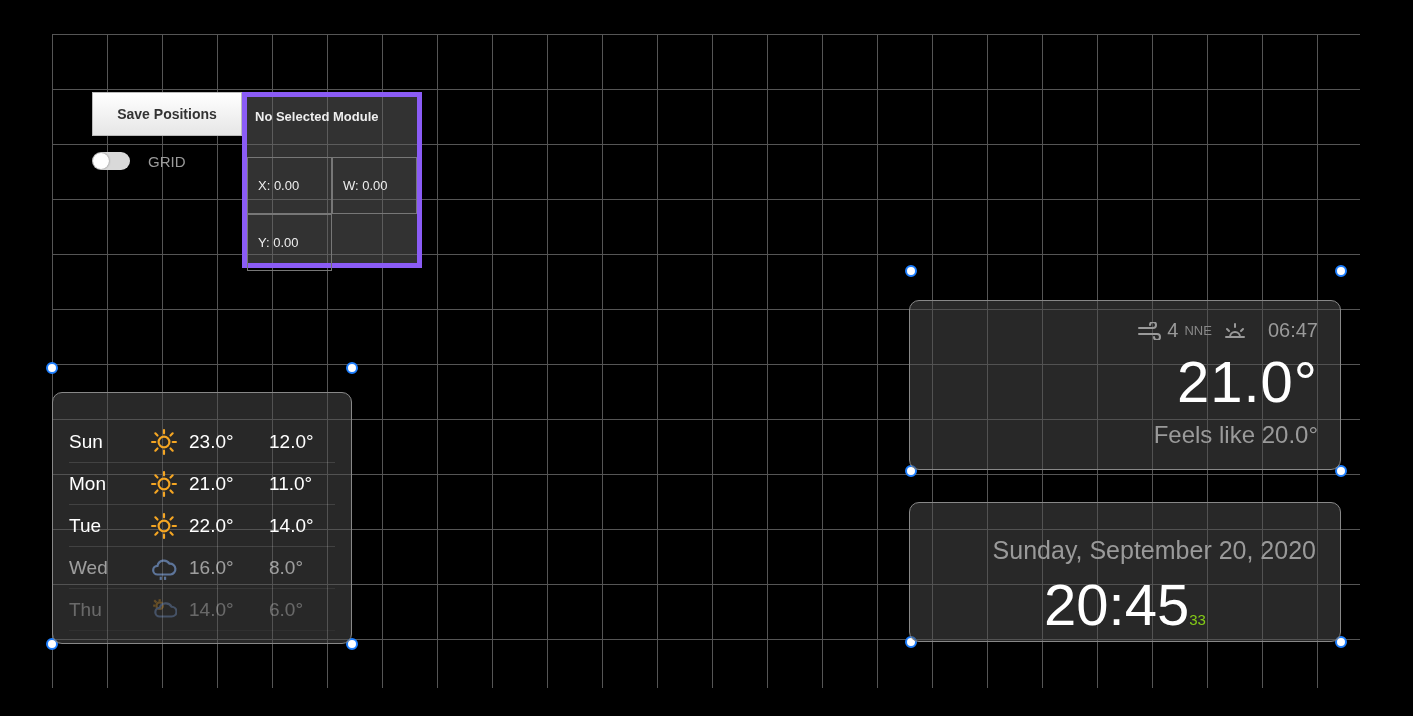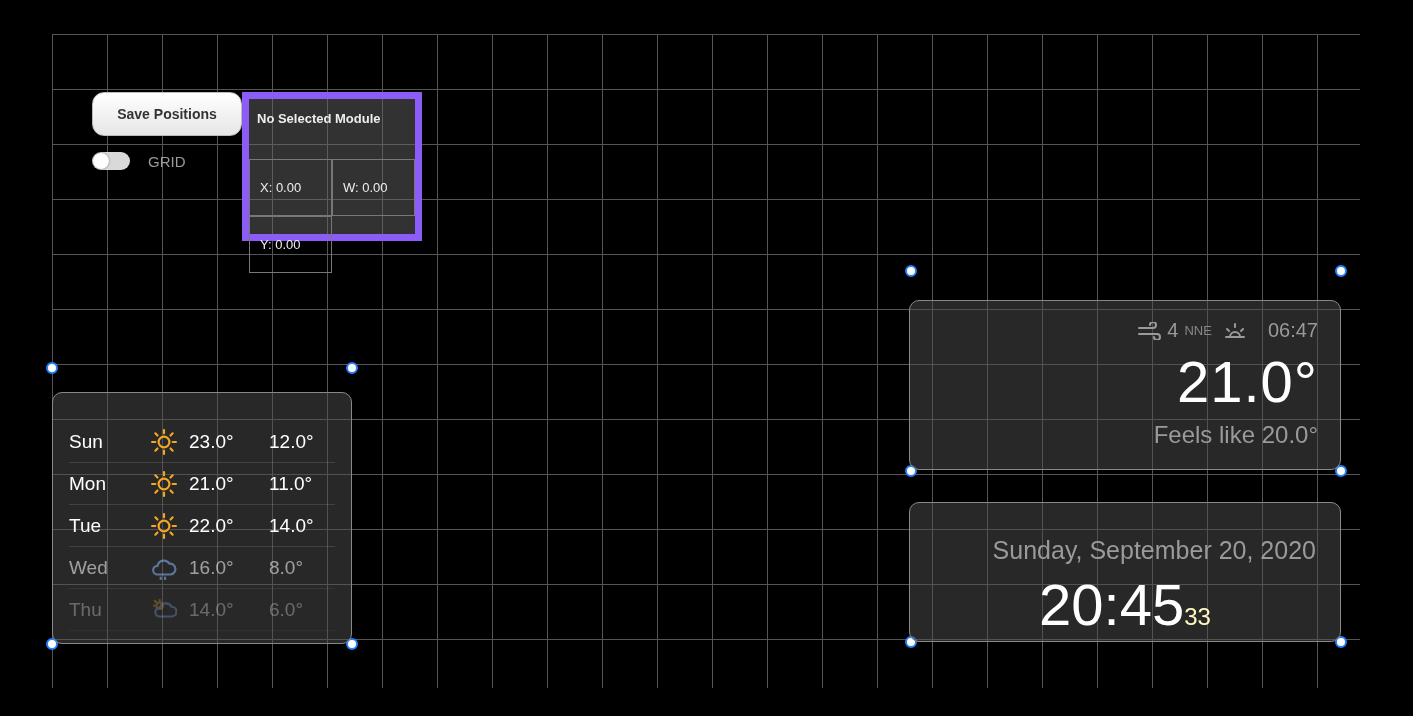--- a/index.html
+++ b/index.html
@@ -7,27 +7,27 @@
   .stage{position:absolute;left:0;top:0;width:1413px;height:716px}
   
   .grid{position:absolute;left:52px;top:34px;width:1308px;height:654px;
     background-image:
       linear-gradient(to right,#555 1px,transparent 1px),
       linear-gradient(to bottom,#555 1px,transparent 1px);
     background-size:55px 55px;background-position:0 0;
   }
   
   .controls{position:absolute;left:92px;top:92px;width:150px}
-  .save-btn{width:150px;height:44px;background:linear-gradient(#fff,#e6e6e6);border:1px solid #bbb;border-radius:12px;color:#333;font-weight:bold;font-size:14px;cursor:pointer}
+  .save-btn{width:150px;height:44px;background:linear-gradient(#fff,#e6e6e6);border:1px solid #bbb;border-radius:0;color:#333;font-weight:bold;font-size:14px;cursor:pointer}
   .grid-row{display:flex;align-items:center;margin-top:16px}
   .switch{width:38px;height:18px;border-radius:9px;background:#d9d9d9;position:relative;cursor:pointer}
   .switch::after{content:"";position:absolute;left:1px;top:1px;width:16px;height:16px;border-radius:50%;background:#fff;box-shadow:0 0 2px rgba(0,0,0,.5)}
   .grid-label{margin-left:18px;color:#9a9a9a;font-size:15px}
   
-  .info{position:absolute;left:242px;top:92px;width:180px;height:149px;background:rgba(100,100,100,.5);border:7px solid #8b5cf6}
+  .info{position:absolute;left:242px;top:92px;width:180px;height:176px;background:rgba(100,100,100,.5);border:5px solid #8b5cf6}
   .info-title{height:60px;padding:12px 8px 0 8px;color:#eee;font-size:13px;font-weight:bold}
   .info-grid{display:grid;grid-template-columns:1fr 1fr;grid-template-rows:1fr 1fr;height:114px}
   .info-cell{border:1px solid #777;display:flex;align-items:center;padding-left:10px;color:#eee;font-size:13px;font-weight:normal}
   
   .module{position:absolute;background:rgba(80,80,80,.50);border:1px solid #888;border-radius:10px}
   .handle{position:absolute;width:12px;height:12px;border:2px solid #1e7fff;background:#fff;border-radius:50%}
   
   .forecast{left:52px;top:392px;width:300px;height:252px;padding:28px 16px 16px 16px}
   .f-row{display:flex;align-items:center;height:42px;border-bottom:1px solid rgba(255,255,255,.12);font-size:19px}
   .f-day{width:70px}
@@ -41,21 +41,21 @@
   .cw-top{display:flex;justify-content:flex-end;align-items:center;gap:10px;color:#9a9a9a;font-size:20px}
   .cw-top .wind{display:flex;align-items:center;gap:6px}
   .cw-top .nne{font-size:13px;vertical-align:super;color:#888}
   .cw-top .sun{display:flex;align-items:center;gap:20px}
   .cw-temp{font-size:58px;font-weight:300;color:#fff;letter-spacing:1px;margin-top:6px}
   .cw-feels{font-size:24px;color:#9a9a9a;margin-top:6px}
   
   .clk{left:909px;top:502px;width:432px;height:140px;padding:33px 24px;text-align:right}
   .clk-date{font-size:25px;color:#9a9a9a}
   .clk-time{font-size:58px;font-weight:300;color:#fff;margin-top:6px;display:flex;justify-content:center;align-items:baseline}
-  .clk-sec{font-size:24px;color:#fef9c3;margin-left:0}
+  .clk-sec{font-size:15px;color:#84cc16;margin-left:0}
   
   .sun-icon circle{fill:none;stroke:#f5a623;stroke-width:2}
   .sun-icon line{stroke:#f5a623;stroke-width:2;stroke-linecap:round}
   .cloud-icon path{fill:none;stroke:#8ab4f8;stroke-width:2}
   .cloudsun-icon .sun-part{stroke:#f5a623;fill:none;stroke-width:2}
   .wind-svg{stroke:#9a9a9a;stroke-width:2;fill:none;stroke-linecap:round}
   .sunrise-svg{stroke:#9a9a9a;stroke-width:2;fill:none;stroke-linecap:round}
 </style>
 </head>
 <body>

